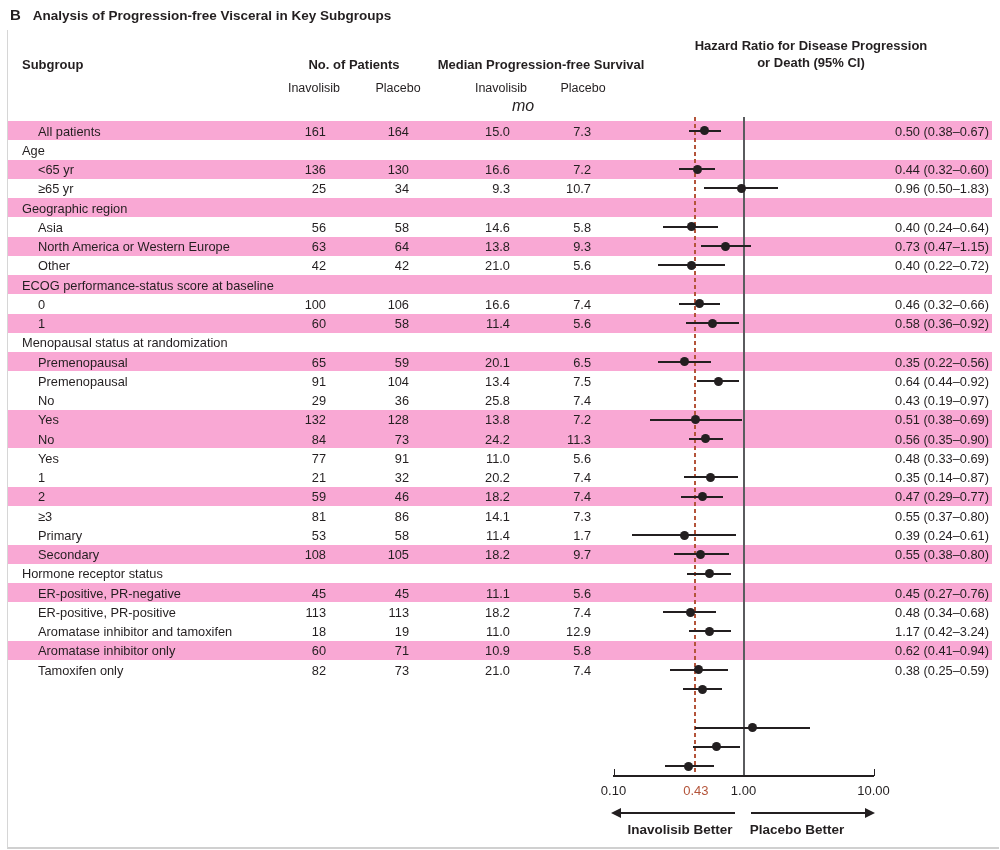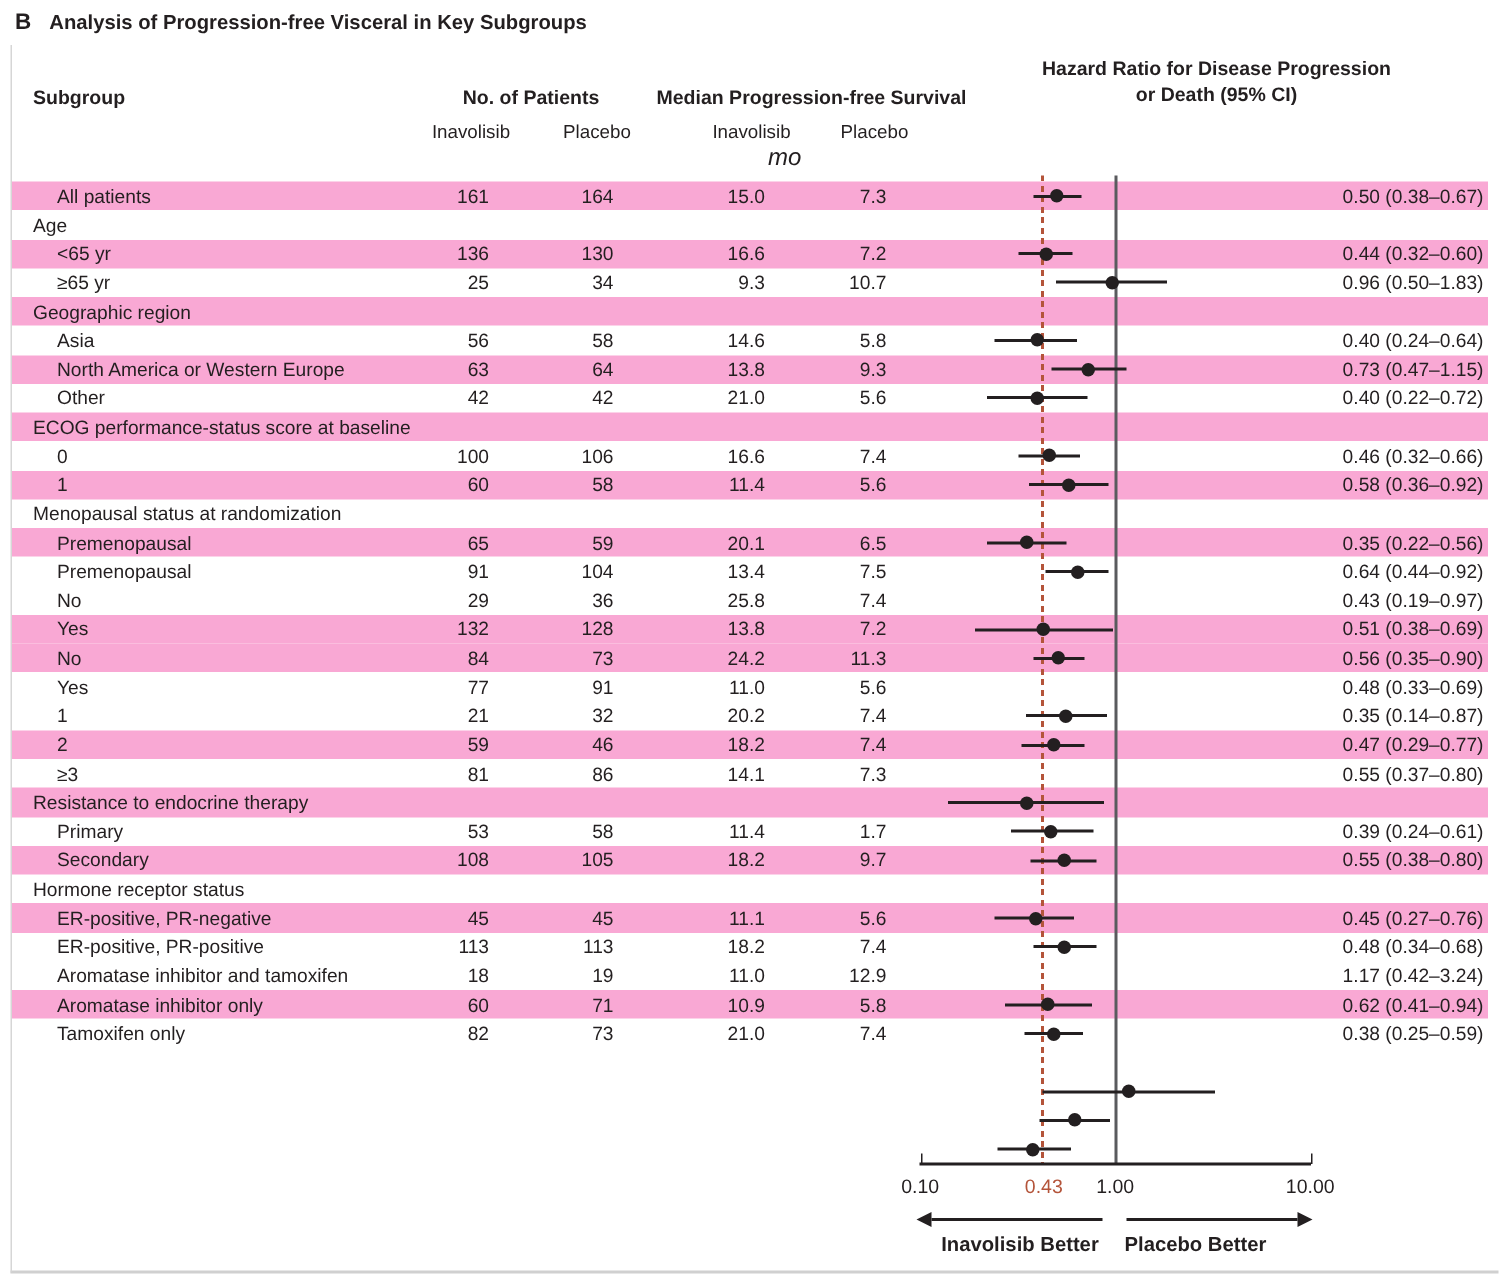--- a/index.html
+++ b/index.html
@@ -209,23 +209,20 @@
       <span class="cell c4">7.4</span>
       <span class="cell chr">0.47 (0.29–0.77)</span>
     </div>
     <div class="trow">
       <span class="lab ind">≥3</span>
       <span class="cell c1">81</span>
       <span class="cell c2">86</span>
       <span class="cell c3">14.1</span>
       <span class="cell c4">7.3</span>
       <span class="cell chr">0.55 (0.37–0.80)</span>
-    </div>
-    <div class="trow shade">
-      <span class="lab">Resistance to endocrine therapy</span>
     </div>
     <div class="trow">
       <span class="lab ind">Primary</span>
       <span class="cell c1">53</span>
       <span class="cell c2">58</span>
       <span class="cell c3">11.4</span>
       <span class="cell c4">1.7</span>
       <span class="cell chr">0.39 (0.24–0.61)</span>
     </div>
     <div class="trow shade">

